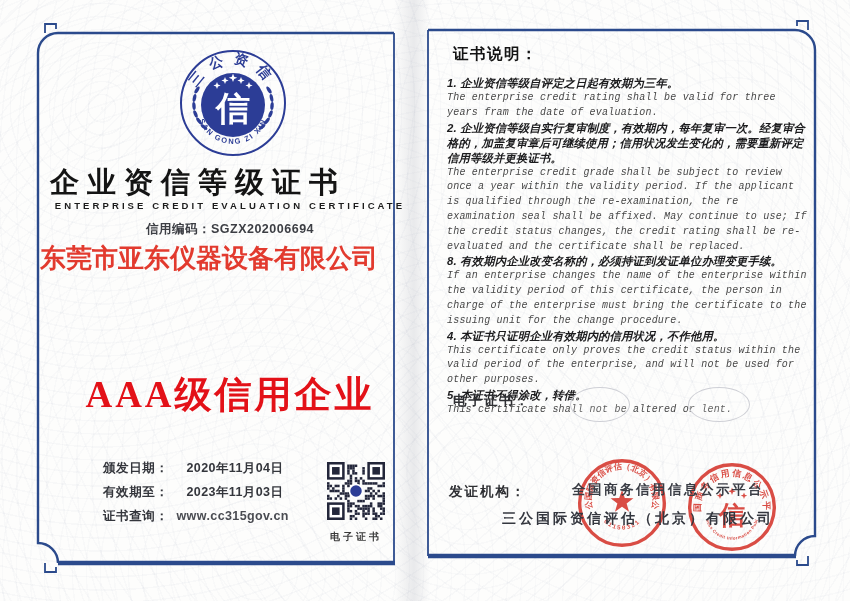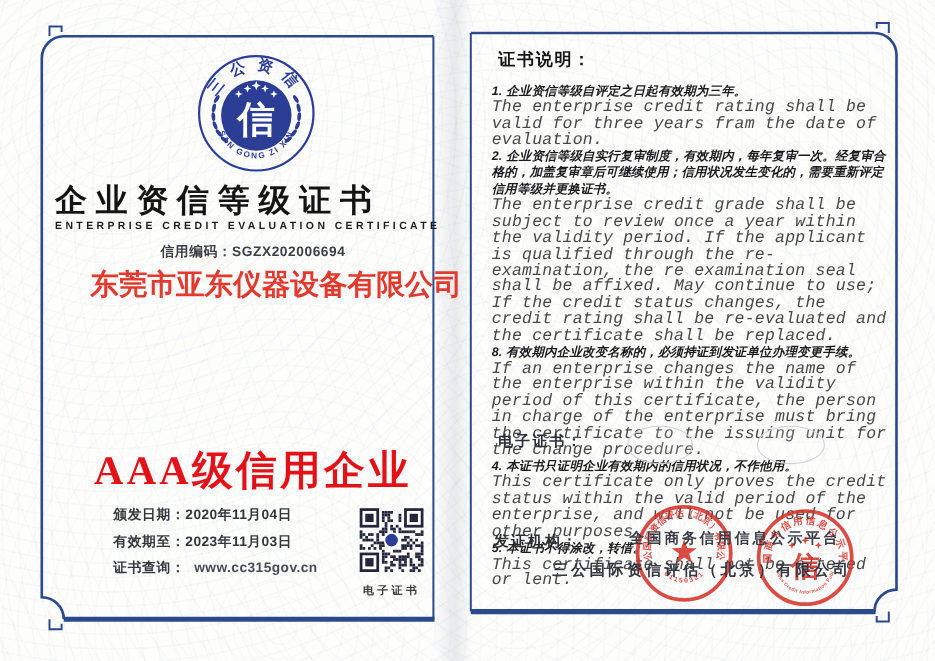--- a/index.html
+++ b/index.html
@@ -19,44 +19,44 @@
   }
   .abs{position:absolute;}
   svg{display:block;overflow:visible;}
   .fold{
     position:absolute;left:394px;top:0;width:36px;height:601px;
     background:linear-gradient(to right, rgba(0,0,0,0) 0%, rgba(110,115,135,.14) 55%, rgba(0,0,0,0) 100%);
   }
   
   .cert-title{left:50px;top:163px;width:360px;font-size:29px;font-weight:bold;
     letter-spacing:8px;color:#141414;font-family:"Liberation Sans",sans-serif;}
-  .cert-subtitle{left:50px;top:200px;width:360px;font-size:9.5px;font-weight:bold;
+  .cert-subtitle{left:50px;top:200px;width:360px;text-align:center;font-size:9.5px;font-weight:bold;
     letter-spacing:3.1px;color:#1c1c1c;}
   .credit-code{left:50px;top:221px;width:360px;text-align:center;font-size:12.5px;color:#3c3e44;
     font-weight:bold;letter-spacing:.5px;}
-  .company{left:40px;top:241px;width:380px;text-align:right;font-size:26px;font-weight:bold;color:#e23a2e;}
+  .company{left:40px;top:241px;width:380px;text-align:left;font-size:26px;font-weight:bold;color:#e23a2e;}
   .social{left:50px;top:282px;width:360px;text-align:center;font-size:13.5px;color:#d6453c;
     font-weight:bold;letter-spacing:1.2px;}
   .para{left:57px;top:303px;width:338px;font-size:13.2px;line-height:19.5px;color:#17181a;
     font-weight:600;text-indent:2em;letter-spacing:.4px;text-align:justify;}
   .rating{left:40px;top:370px;width:380px;text-align:center;font-size:37px;font-weight:bold;
-    color:#e31118;letter-spacing:3px;font-family:"Liberation Serif",serif;margin-top:33px;}
+    color:#e31118;letter-spacing:3px;font-family:"Liberation Serif",serif;}
   .kv{font-size:12.5px;font-weight:bold;color:#34363c;letter-spacing:.6px;}
-  .kv .v{letter-spacing:.4px;}
+  .kv .v{letter-spacing:.4px;margin-left:18px;}
   .issue-date{left:103px;top:460px;}
   .valid-until{left:103px;top:484px;}
   .query{left:103px;top:508px;}
   .query .v{color:#4a4c52;font-weight:bold;margin-left:8px;}
   .qr-caption{left:317px;top:530px;width:78px;text-align:center;font-size:10px;color:#3a3a3a;
     letter-spacing:3px;font-weight:bold;}
   
   .instr-heading{left:453px;top:44px;font-size:15.5px;font-weight:bold;color:#141414;letter-spacing:1.5px;}
   .instr-body{left:447px;top:76px;width:364px;font-style:italic;}
   .instr-zh{font-size:11.3px;font-weight:bold;color:#1b1b1d;line-height:15px;letter-spacing:.2px;}
-  .instr-en{font-size:15px;color:#474747;line-height:14.8px;letter-spacing:.2px;
+  .instr-en{font-size:10px;color:#474747;line-height:14.8px;letter-spacing:.2px;
     font-family:"Liberation Mono",monospace;}
   .annual-label{left:453px;top:392px;font-size:13.5px;font-weight:bold;color:#2e2f33;letter-spacing:2px;}
   .oval{border:1px solid #cfd0d6;border-radius:50%;background:rgba(255,255,255,.15);}
   .oval1{left:570px;top:387px;width:58px;height:33px;}
   .oval2{left:688px;top:387px;width:60px;height:33px;}
   .issuer-label{left:449px;top:483px;font-size:13.5px;font-weight:bold;color:#2e2f33;letter-spacing:2px;}
   .issuer-line1{left:557px;top:481px;width:222px;text-align:center;font-size:13.5px;font-weight:bold;
     color:#3a3d45;letter-spacing:2.5px;z-index:3;}
   .issuer-line2{left:491px;top:510px;width:294px;text-align:center;font-size:14px;font-weight:bold;
     color:#34373f;letter-spacing:3px;z-index:3;}

